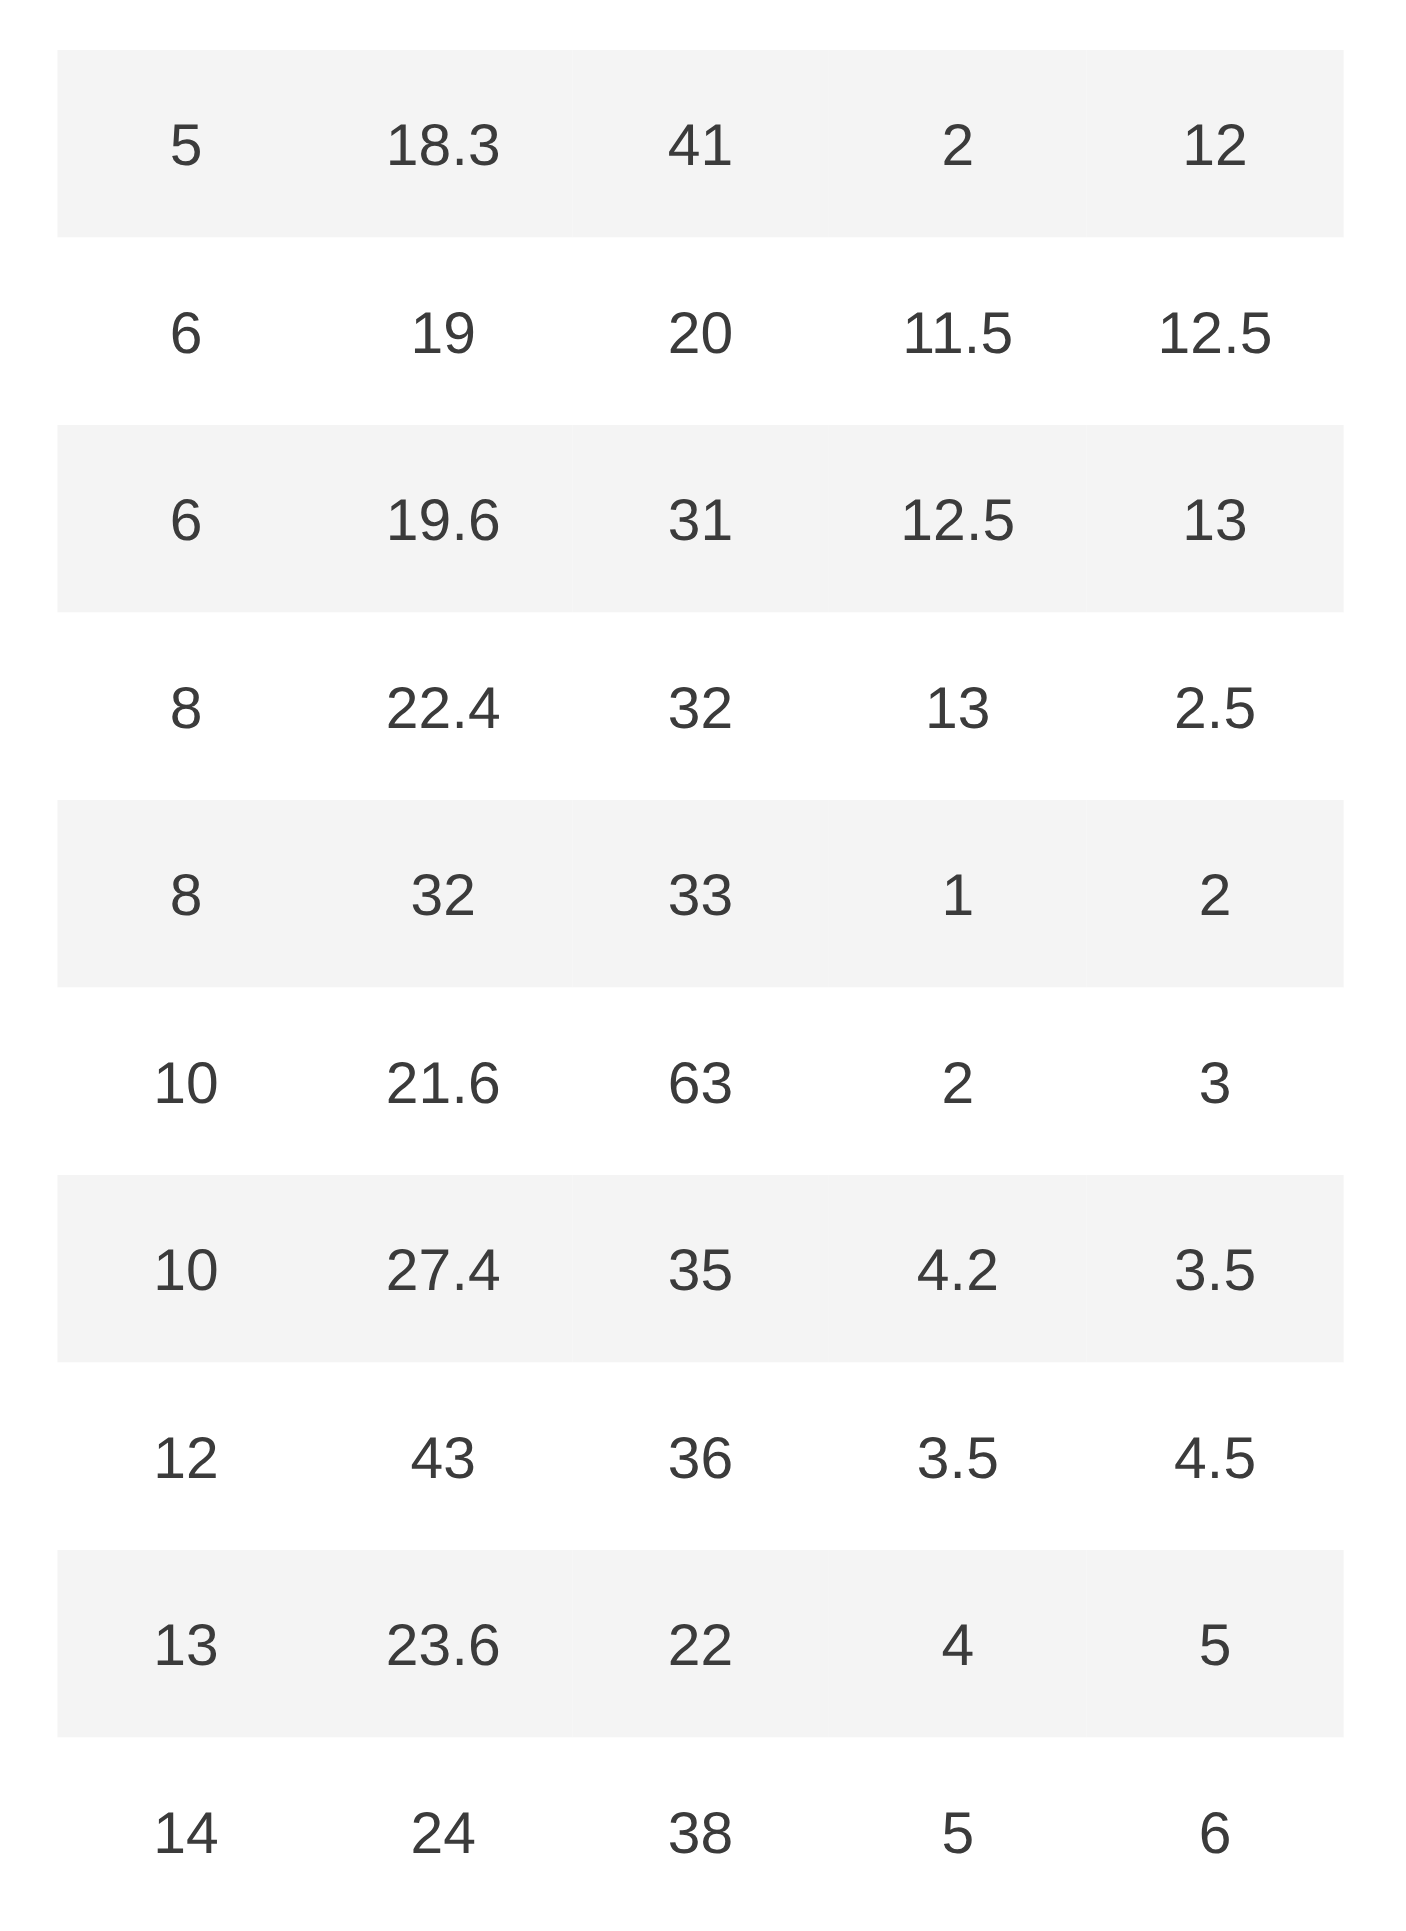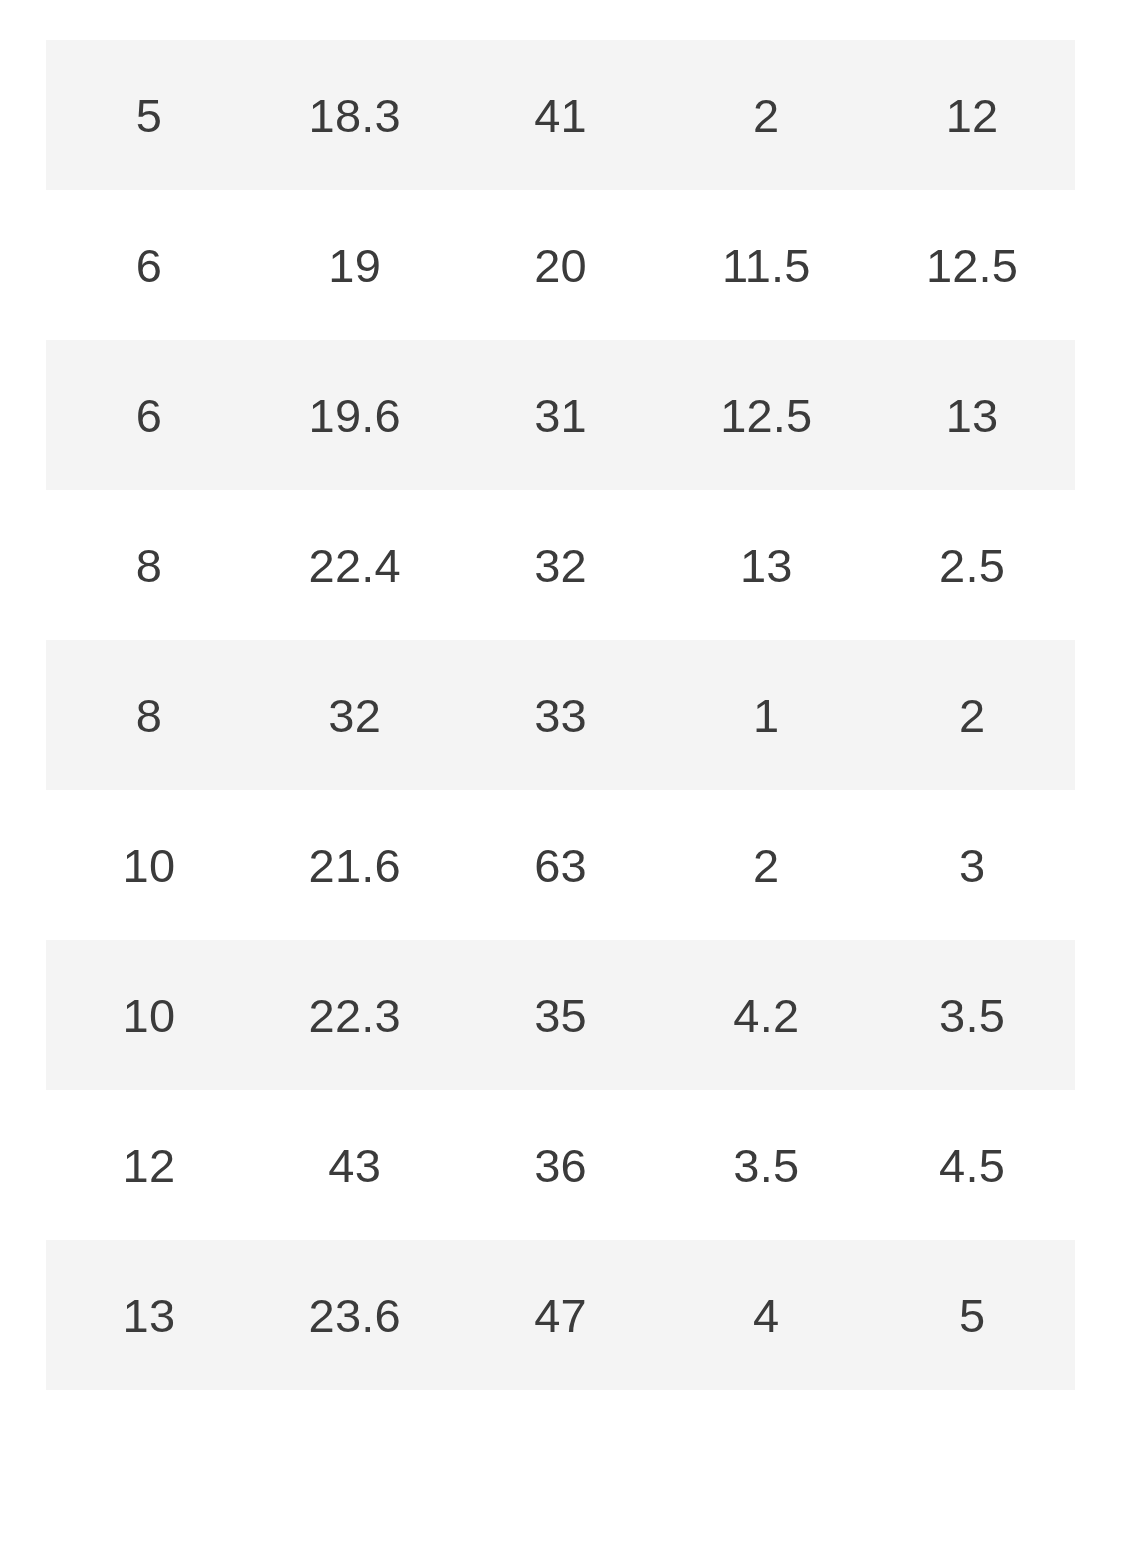--- a/index.html
+++ b/index.html
@@ -133,39 +133,48 @@
           <td class="col">10</td>
           <td class="col">21.6</td>
           <td class="col">63</td>
           <td class="col">2</td>
           <td class="col">3</td>
           <td class="pad-right"></td>
         </tr>
         <tr class="striped">
           <td class="pad-left"></td>
           <td class="col">10</td>
-          <td class="col">22.3</td>
+          <td class="col">27.4</td>
           <td class="col">35</td>
           <td class="col">4.2</td>
           <td class="col">3.5</td>
           <td class="pad-right"></td>
         </tr>
         <tr class="plain">
           <td class="pad-left"></td>
           <td class="col">12</td>
           <td class="col">43</td>
           <td class="col">36</td>
           <td class="col">3.5</td>
           <td class="col">4.5</td>
           <td class="pad-right"></td>
         </tr>
         <tr class="striped">
           <td class="pad-left"></td>
           <td class="col">13</td>
           <td class="col">23.6</td>
-          <td class="col">47</td>
+          <td class="col">22</td>
           <td class="col">4</td>
           <td class="col">5</td>
+          <td class="pad-right"></td>
+        </tr>
+        <tr class="plain">
+          <td class="pad-left"></td>
+          <td class="col">14</td>
+          <td class="col">24</td>
+          <td class="col">38</td>
+          <td class="col">5</td>
+          <td class="col">6</td>
           <td class="pad-right"></td>
         </tr>
       </tbody>
   </table>
 </div>
 
 </body></html>

